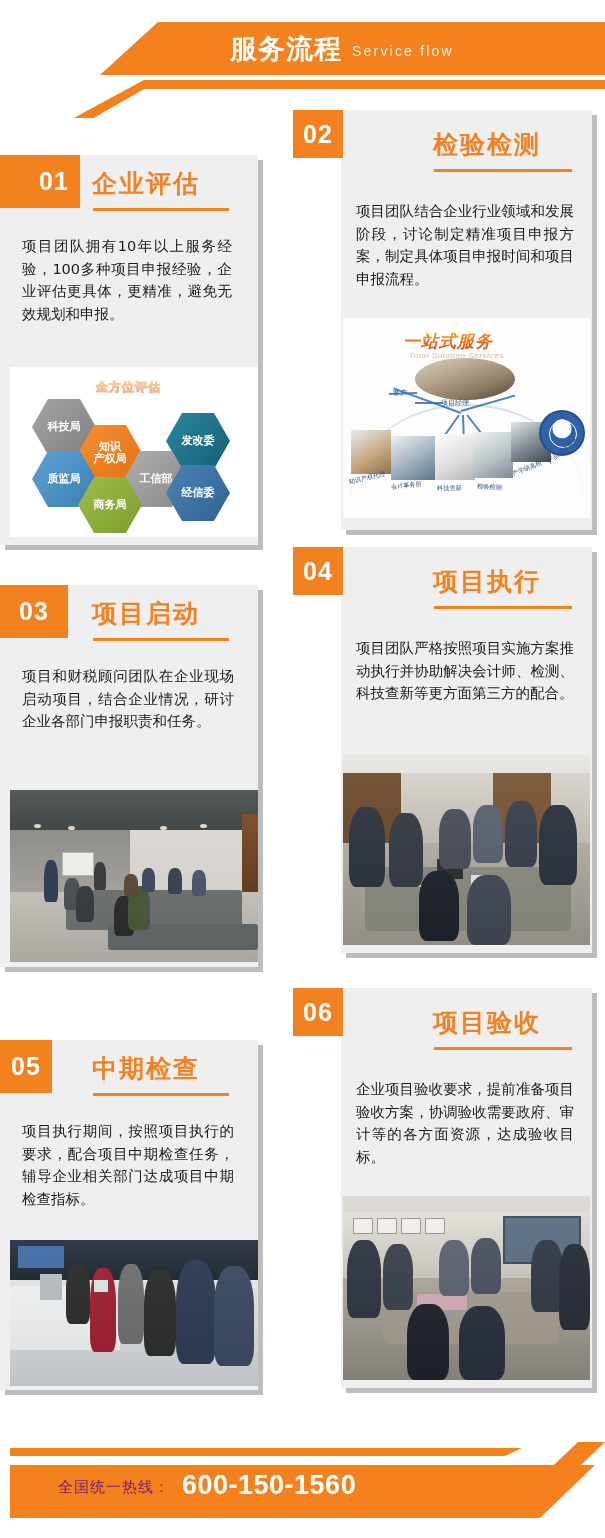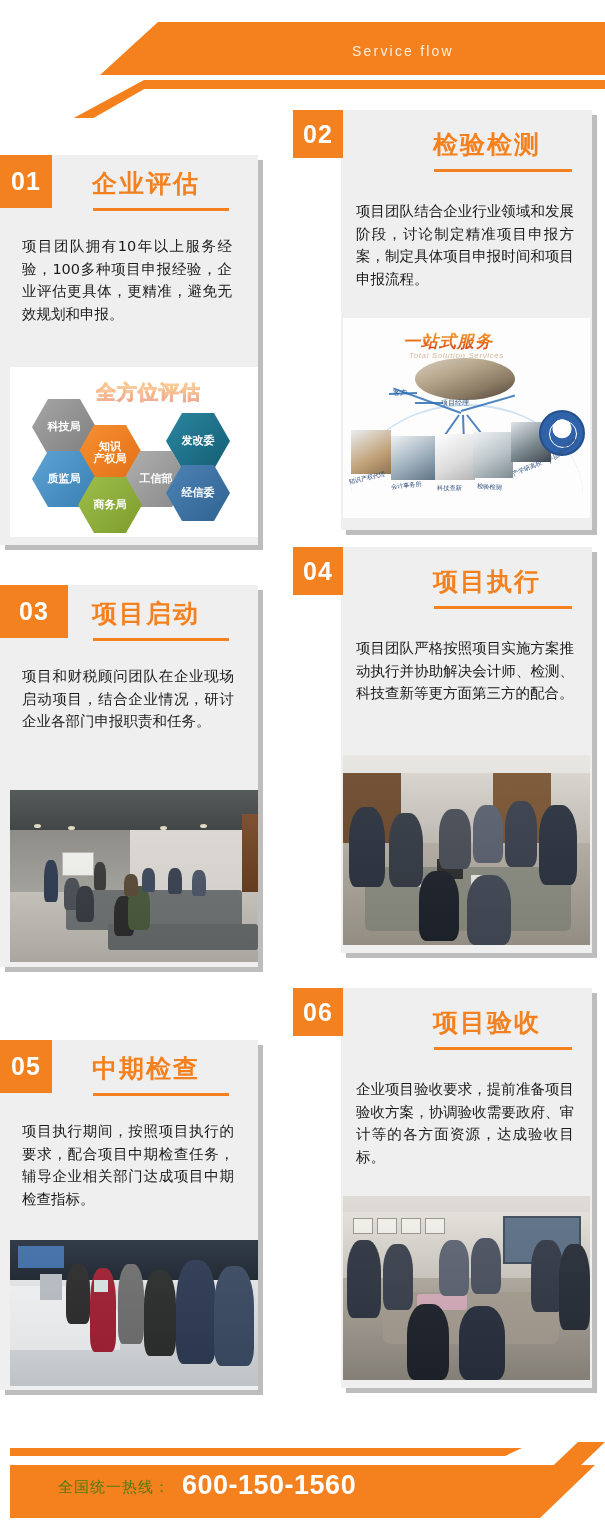--- a/index.html
+++ b/index.html
@@ -88,21 +88,21 @@
   .hexwrap{position:absolute;background:#ffffff;overflow:hidden;}
   .hex{
     position:absolute;width:64px;height:56px;
     -webkit-clip-path:polygon(25% 0%,75% 0%,100% 50%,75% 100%,25% 100%,0% 50%);
             clip-path:polygon(25% 0%,75% 0%,100% 50%,75% 100%,25% 100%,0% 50%);
     display:flex;align-items:center;justify-content:center;
     color:#fff;font-size:11px;font-weight:bold;line-height:12.5px;text-align:center;
     font-family:"DejaVu Sans","Liberation Sans",sans-serif;
   }
   .hex-title{
-    position:absolute;font-size:20px;font-weight:bold;letter-spacing:1px;
+    position:absolute;font-size:12px;font-weight:bold;letter-spacing:1px;
     font-family:"DejaVu Sans","Liberation Sans",sans-serif;
     background:linear-gradient(180deg,#f6a02a 0%,#ef7b1c 45%,#d43a16 100%);
     -webkit-background-clip:text;background-clip:text;color:transparent;
     -webkit-text-stroke:0.6px rgba(255,255,255,0.55);
     white-space:nowrap;
   }
 
   
   .svcwrap{position:absolute;background:#fdfdfd;overflow:hidden;}
   .svc-title{
@@ -149,21 +149,21 @@
     position:absolute;left:418px;top:22px;width:187px;height:74px;background:#f4801e;
     -webkit-clip-path:polygon(160px 0,187px 0,110px 74px,82px 74px);
             clip-path:polygon(160px 0,187px 0,110px 74px,82px 74px);
   }
   .ftr-line{
     position:absolute;left:10px;top:28px;width:512px;height:8px;background:#f4801e;
     -webkit-clip-path:polygon(0 0,512px 0,495px 8px,0 8px);
             clip-path:polygon(0 0,512px 0,495px 8px,0 8px);
   }
   .ftr-label{
-    position:absolute;left:58px;top:58px;font-size:15px;color:#4d7c0f;letter-spacing:1px;
+    position:absolute;left:58px;top:58px;font-size:15px;color:#701a75;letter-spacing:1px;
     font-family:"DejaVu Sans","Liberation Sans",sans-serif;
   }
   .ftr-phone{
     position:absolute;left:182px;top:50px;font-size:27px;font-weight:bold;color:#ffffff;
     letter-spacing:0.5px;
   }
 
   
   .ph-ceil{position:absolute;left:0;top:0;right:0;background:#5d6060;}
   .ph-wall{position:absolute;left:0;right:0;background:#9c9a95;}
@@ -175,26 +175,27 @@
 </head>
 <body>
 
 <div class="page">
 
   <div class="header">
     <div class="hdr-sliver"></div>
     <div class="hdr-bar"></div>
     <div class="hdr-line-sliver"></div>
     <div class="hdr-line"></div>
+    <div class="hdr-title-zh">服务流程</div>
     <div class="hdr-title-en">Service flow</div>
   </div>
 
   <div class="card" style="left:0;top:155px;">
     <div class="card-body" style="width:258px;height:390px;"></div>
-    <div class="badge" style="left:0;top:0;width:52px;height:53px;">01</div>
+    <div class="badge" style="left:0;top:0;width:52px;height:53px;padding-left:28px;">01</div>
     <div class="card-title" style="left:92px;top:12px;">企业评估</div>
     <div class="title-rule" style="left:93px;top:53px;width:136px;"></div>
     <div class="card-text" style="left:22px;top:80px;width:210px;">项目团队拥有10年以上服务经验，100多种项目申报经验，企业评估更具体，更精准，避免无效规划和申报。</div>
 
     <div class="hexwrap" style="left:10px;top:212px;width:248px;height:170px;">
       <div class="hex-title" style="left:86px;top:12px;">全方位评估</div>
       <div class="hex" style="left:22px;top:32px;background:linear-gradient(135deg,#a6a6a6,#7e7e7e);">
           <span>科技局</span>
         </div>
       <div class="hex" style="left:68px;top:58px;background:linear-gradient(135deg,#f79033,#e26f14);white-space:pre-line;"><span>知识

